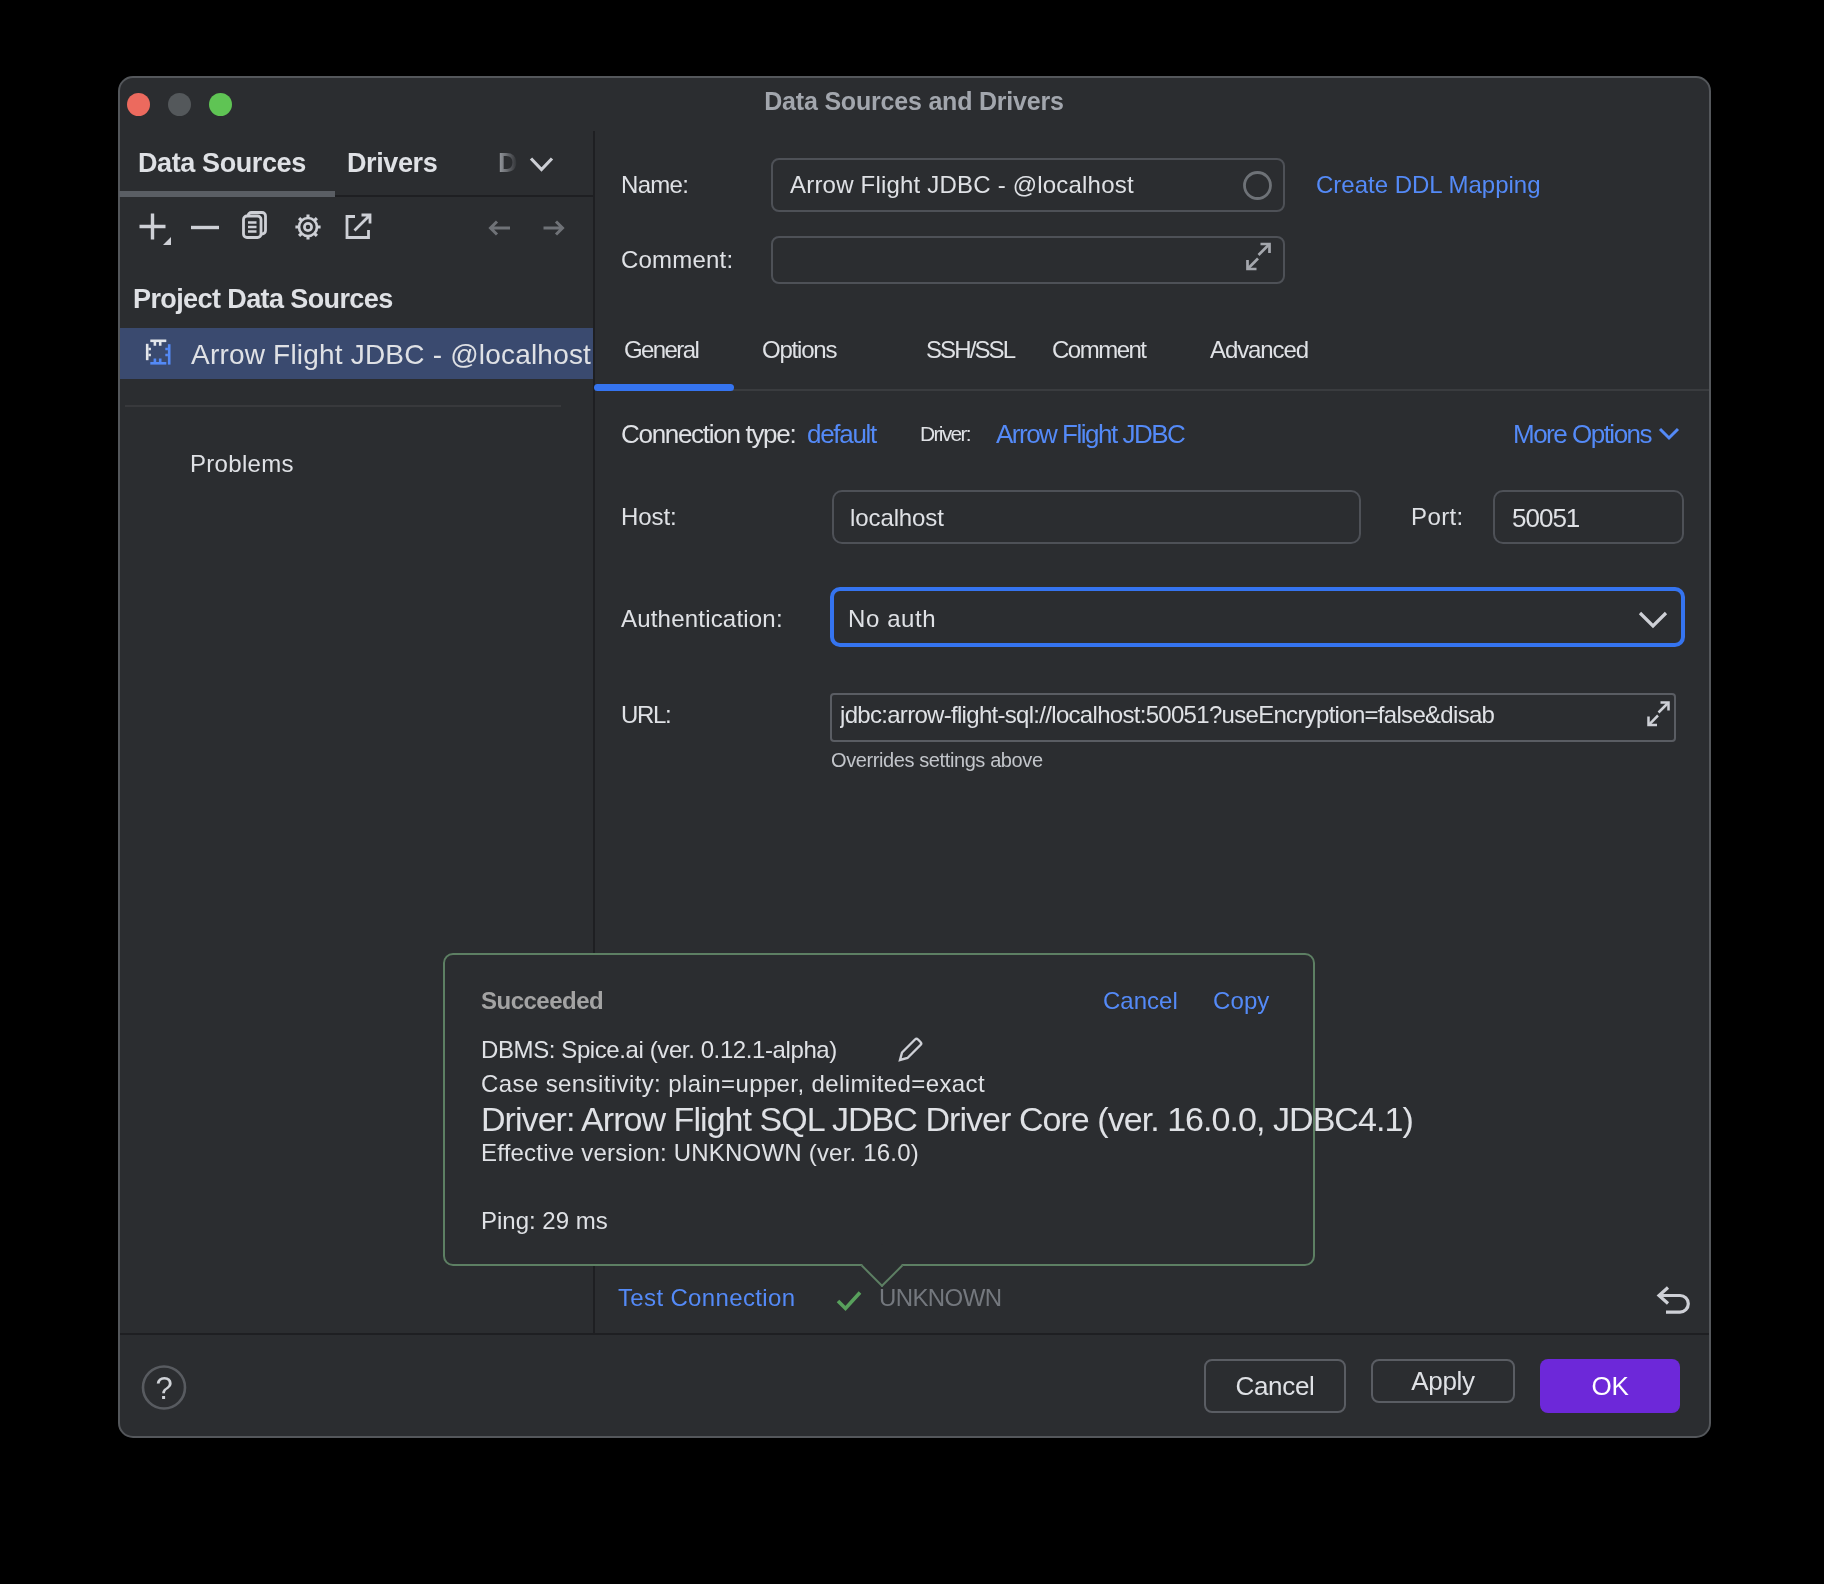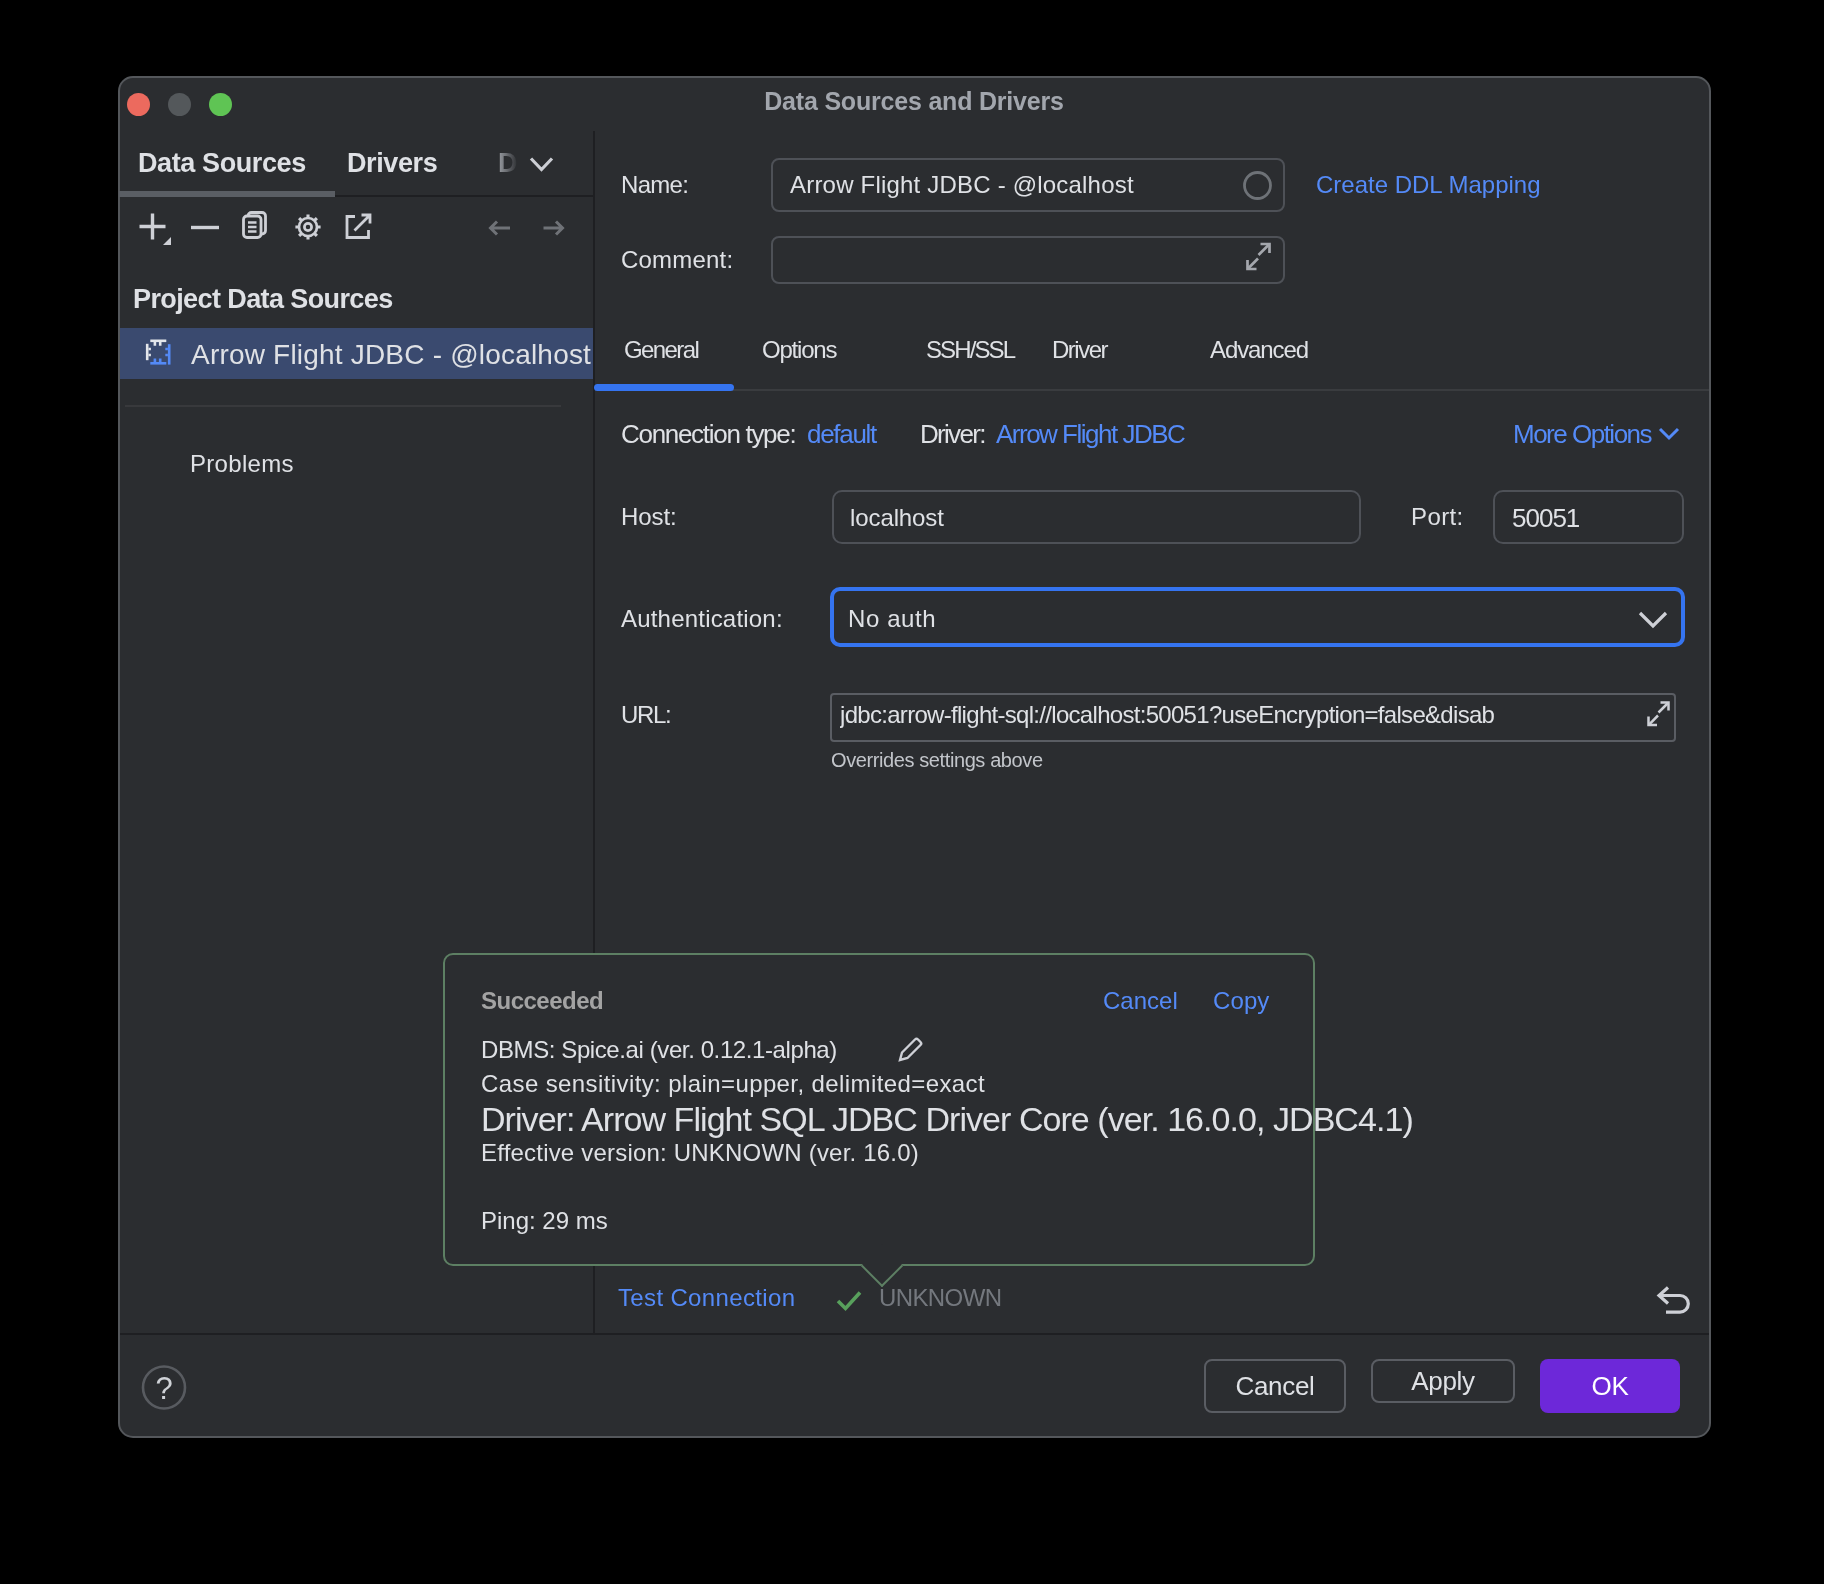--- a/index.html
+++ b/index.html
@@ -104,28 +104,28 @@
     <path d="M12.5 14 L23 3.5"></path>
     <path d="M14.5 3 H23.5 V12"></path>
     <path d="M12 17.5 L1.8 27.8"></path>
     <path d="M1.5 19 V28 H10.5"></path>
   </g>
 </svg>
 
 <div class="t" style="left:624px;top:335px;letter-spacing:-1.6px">General</div>
 <div class="t" style="left:762px;top:335px;letter-spacing:-1.2px">Options</div>
 <div class="t" style="left:926px;top:335px;letter-spacing:-1.9px">SSH/SSL</div>
-<div class="t" style="left:1052px;top:335px;letter-spacing:-1.5px">Driver</div>
+<div class="t" style="left:1052px;top:335px;letter-spacing:-1.5px">Comment</div>
 <div class="t" style="left:1210px;top:335px;letter-spacing:-1.1px">Advanced</div>
 <div class="abs" style="left:594px;top:384px;width:140px;height:7px;border-radius:3.5px;background:#3574f0;z-index:2"></div>
 <div class="abs" style="left:595px;top:389px;width:1114px;height:2px;background:#3a3c3f"></div>
 
 <div class="t" style="left:621px;top:419px;font-size:26px;letter-spacing:-1.3px">Connection type:</div>
 <div class="t blue" style="left:807px;top:419px;font-size:26px;letter-spacing:-1.3px">default</div>
-<div class="t" style="left:920px;top:419px;font-size:26px;letter-spacing:-1.7px">Driver:</div>
+<div class="t" style="left:920px;top:419px;font-size:21px;letter-spacing:-1.7px">Driver:</div>
 <div class="t blue" style="left:996px;top:419px;font-size:26px;letter-spacing:-1.5px">Arrow Flight JDBC</div>
 <div class="t blue" style="left:1513px;top:419px;font-size:26px;letter-spacing:-1.5px">More Options</div>
 <svg style="left:1657px;top:426px" width="24" height="16">
     <path d="M3 3 L12 12 L21 3" fill="none" stroke="#548af7" stroke-width="3"></path>
   </svg>
 
 <div class="t" style="left:621px;top:502px;letter-spacing:-0.1px">Host:</div>
 <div class="field" style="left:832px;top:490px;width:529px;height:54px;border-radius:10px"></div>
 <div class="t" style="left:850px;top:503px;letter-spacing:-0.1px">localhost</div>
 <div class="t" style="left:1411px;top:502px;letter-spacing:0.4px">Port:</div>

